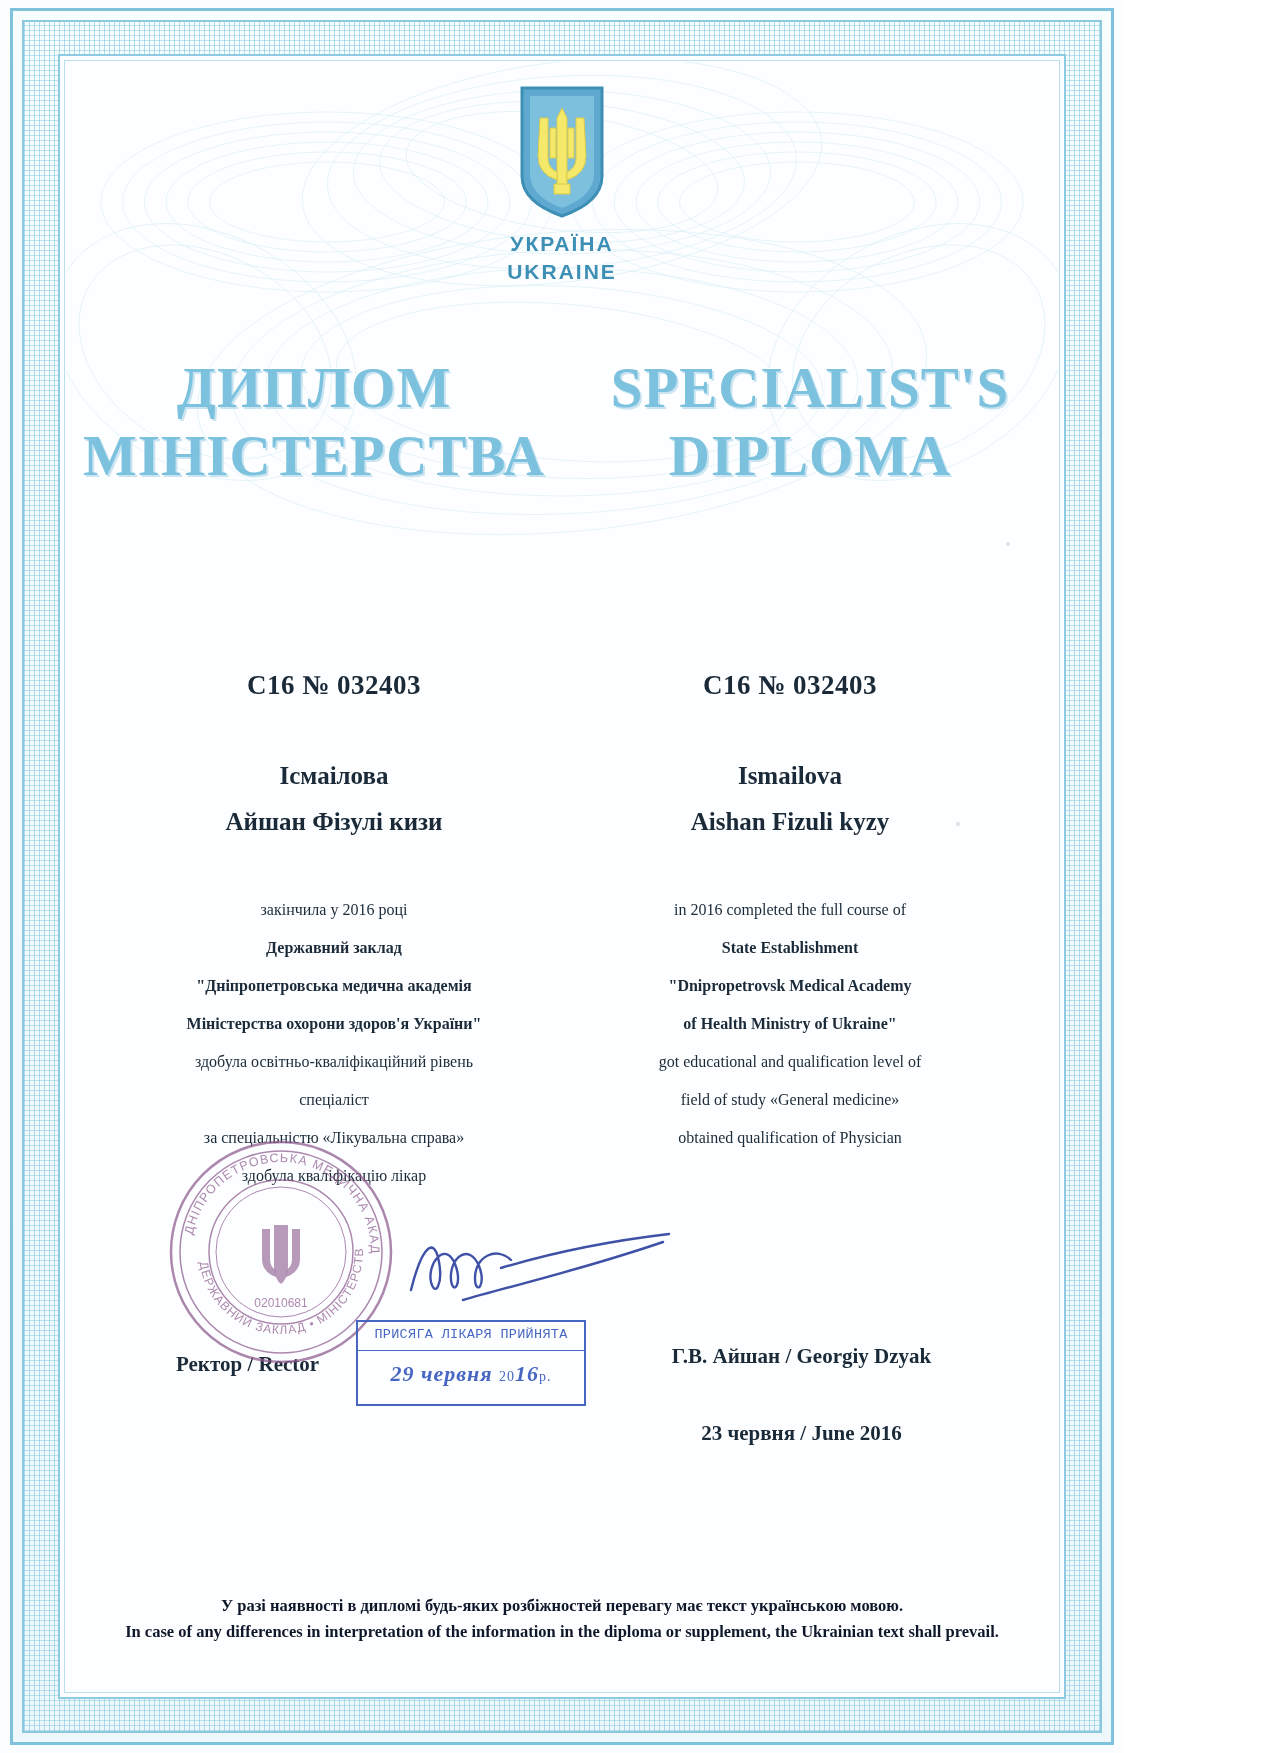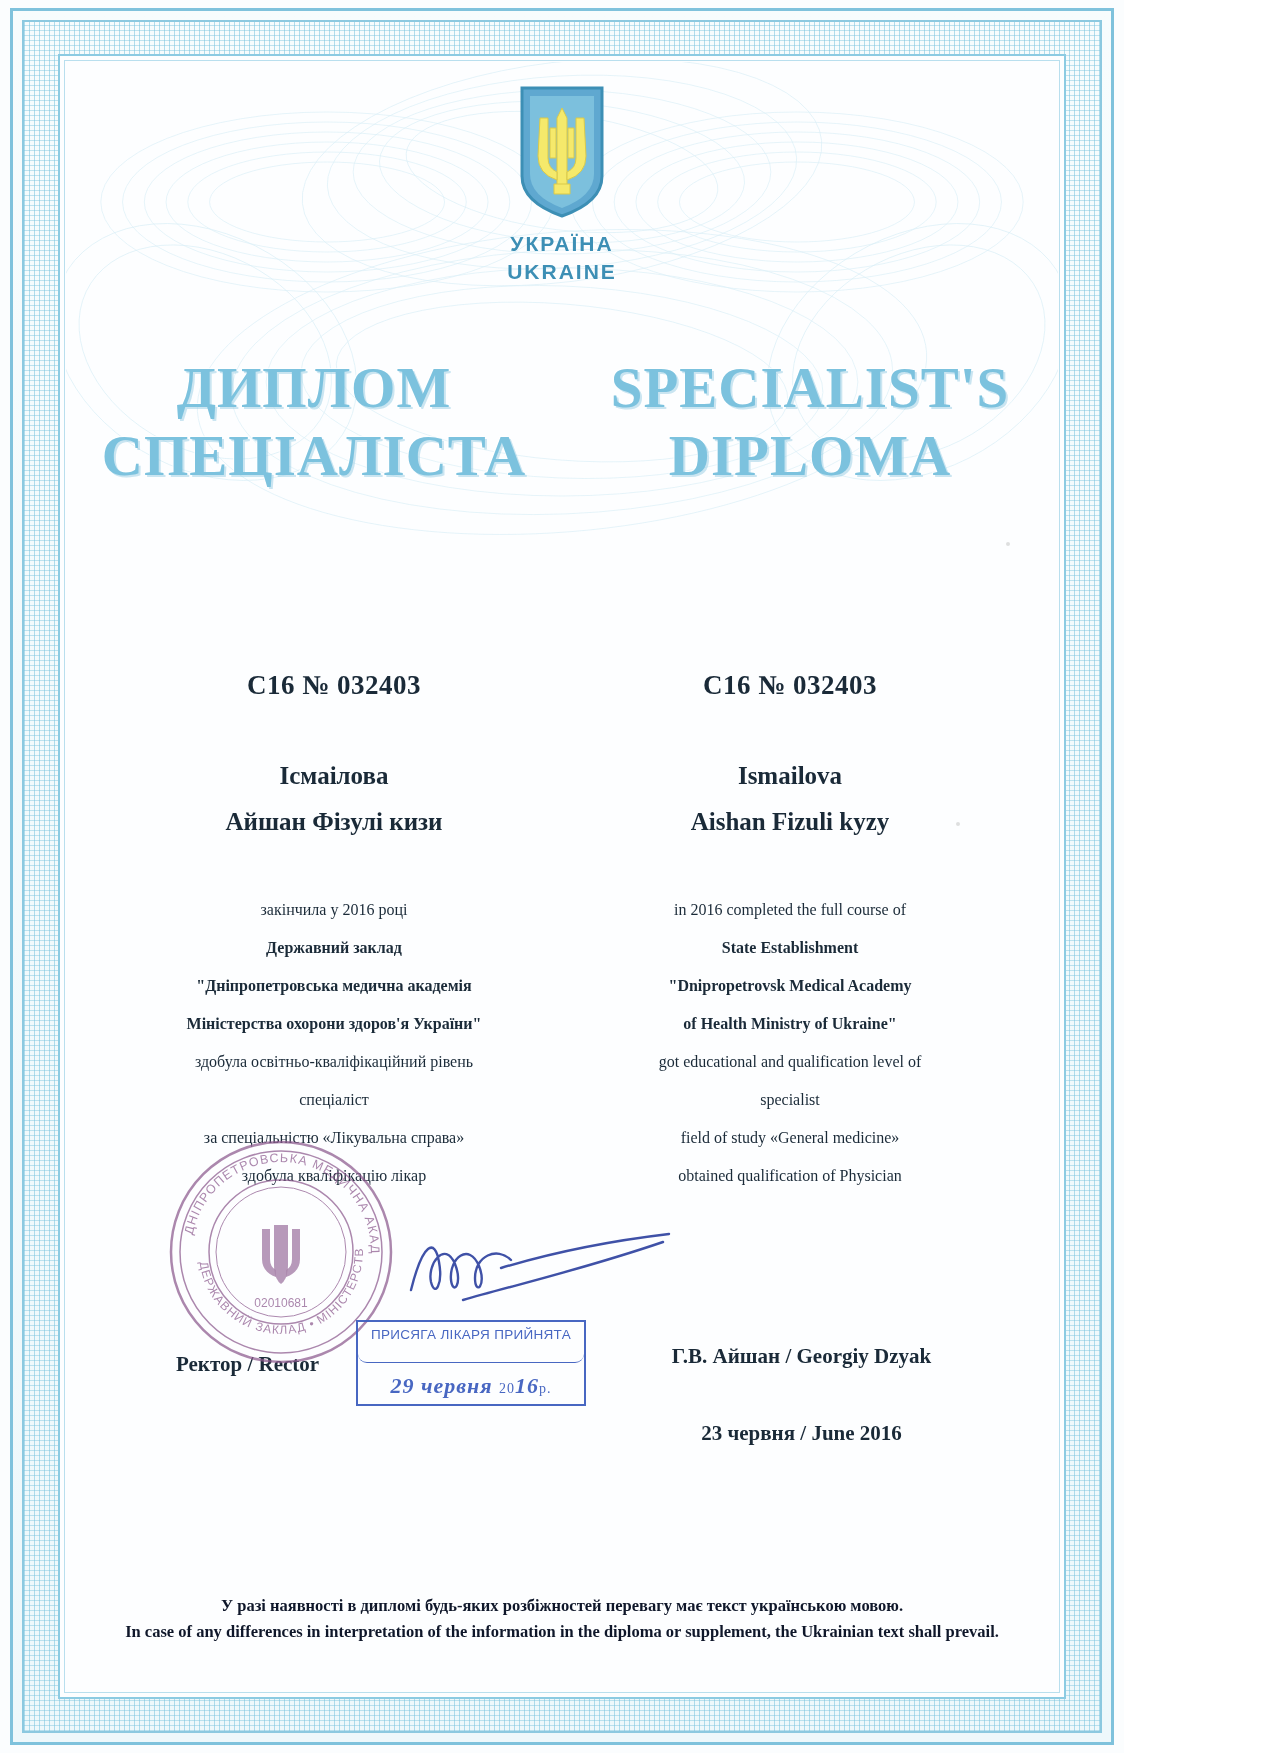--- a/index.html
+++ b/index.html
@@ -199,27 +199,26 @@
     top: 1258px;
     width: 230px;
     height: 86px;
     border: 2px solid #3f5fbf;
     box-sizing: border-box;
     color: #3f5fbf;
     text-align: center;
     opacity: .95;
   }
   .oath-stamp .oath-top {
-    font-family: Liberation Sans, sans-serif;
+    font-family: Liberation Mono, monospace;
     font-size: 13.5px;
     letter-spacing: .3px;
     padding-top: 5px;
     border-bottom: 1.5px solid #3f5fbf;
-    padding-bottom: 20px;
-    border-radius: 9px;
+    padding-bottom: 8px;
   }
   .oath-stamp .oath-date {
     font-family: "Liberation Serif", serif;
     font-size: 22px;
     font-style: italic;
     font-weight: bold;
     padding-top: 10px;
     letter-spacing: 1px;
   }
   .oath-stamp .oath-date .small {
@@ -309,21 +308,21 @@
           <path d="M38 100 L54 100 L54 110 L38 110 Z"></path>
         </g>
       </svg>
       <div class="country">УКРАЇНА</div>
       <div class="country" style="margin-top:0">UKRAINE</div>
     </div>
 
     <div class="titles">
       <div class="title-col">
         <div class="title-line">ДИПЛОМ</div>
-        <div class="title-line">СПЕЦІАЛІСТА</div>
+        <div class="title-line">МІНІСТЕРСТВА</div>
       </div>
       <div class="title-col">
         <div class="title-line">SPECIALIST'S</div>
         <div class="title-line">DIPLOMA</div>
       </div>
     </div>
 
     <div class="columns">
 
       <div class="col">
@@ -342,21 +341,20 @@
 
       <div class="col">
         <div class="serial">С16 № 032403</div>
         <div class="name">Ismailova</div>
         <div class="name second">Aishan Fizuli kyzy</div>
         <div class="line">in 2016 completed the full course of</div>
         <div class="line bold">State Establishment</div>
         <div class="line bold">"Dnipropetrovsk Medical Academy</div>
         <div class="line bold">of Health Ministry of Ukraine"</div>
         <div class="line">got educational and qualification level of</div>
-        <div class="line">specialist</div>
         <div class="line">field of study «General medicine»</div>
         <div class="line">obtained qualification of Physician</div>
       </div>
     </div>
 
     <div class="sign-row">
       <div class="sign-col sign-left">
         <div class="rector-label">Ректор / Rector</div>
       </div>
       <div class="sign-col sign-right">

